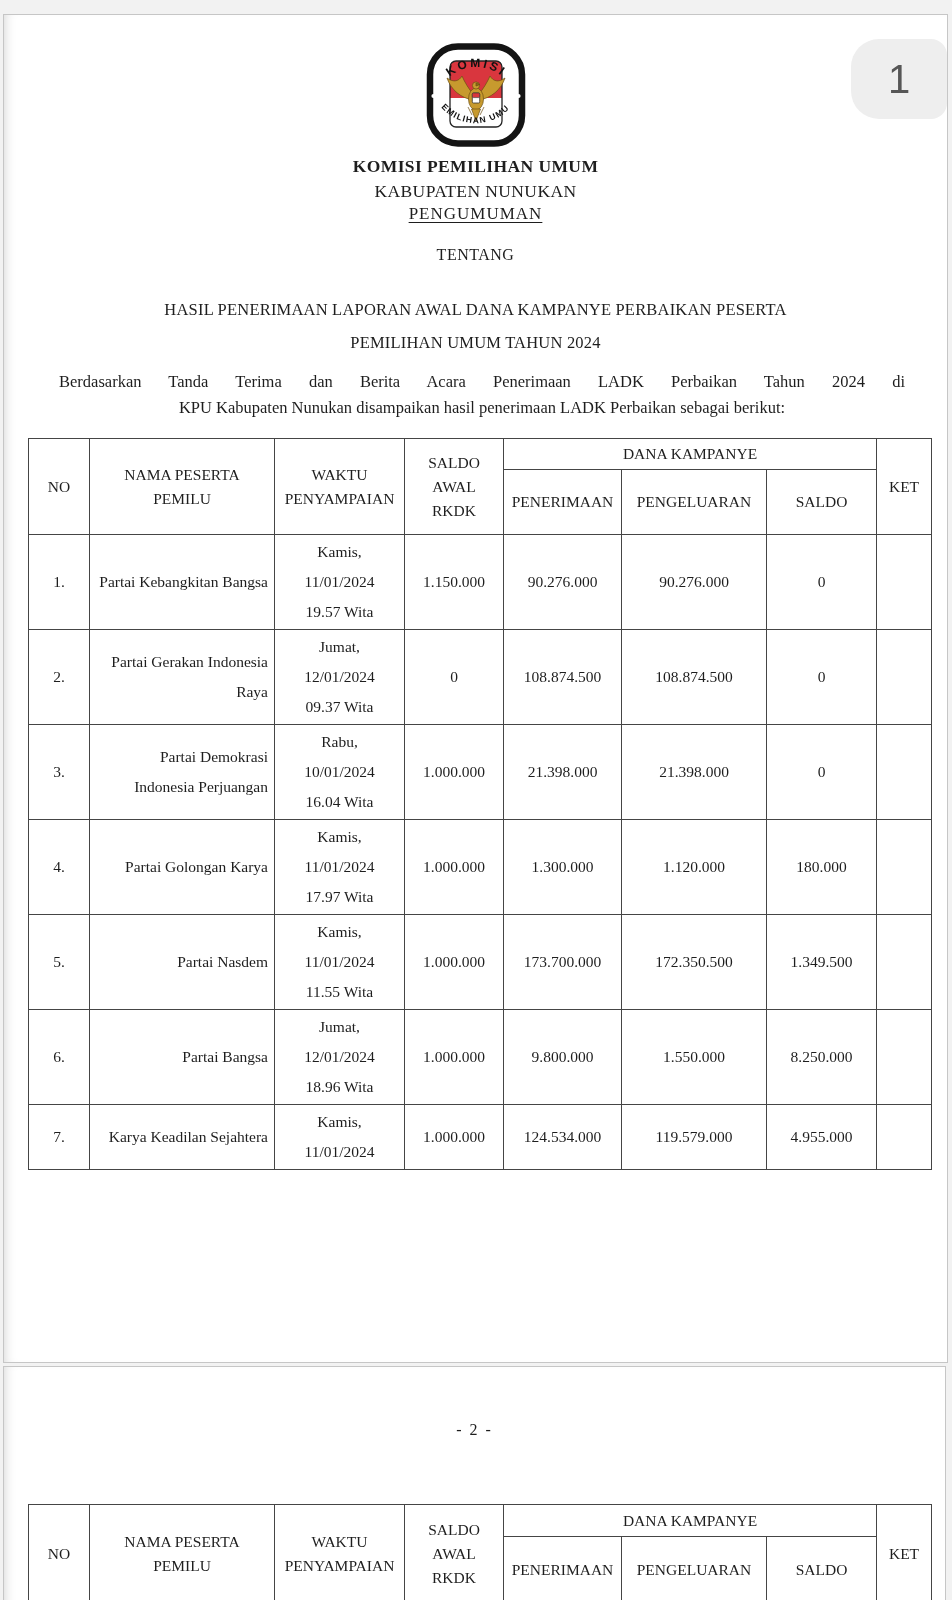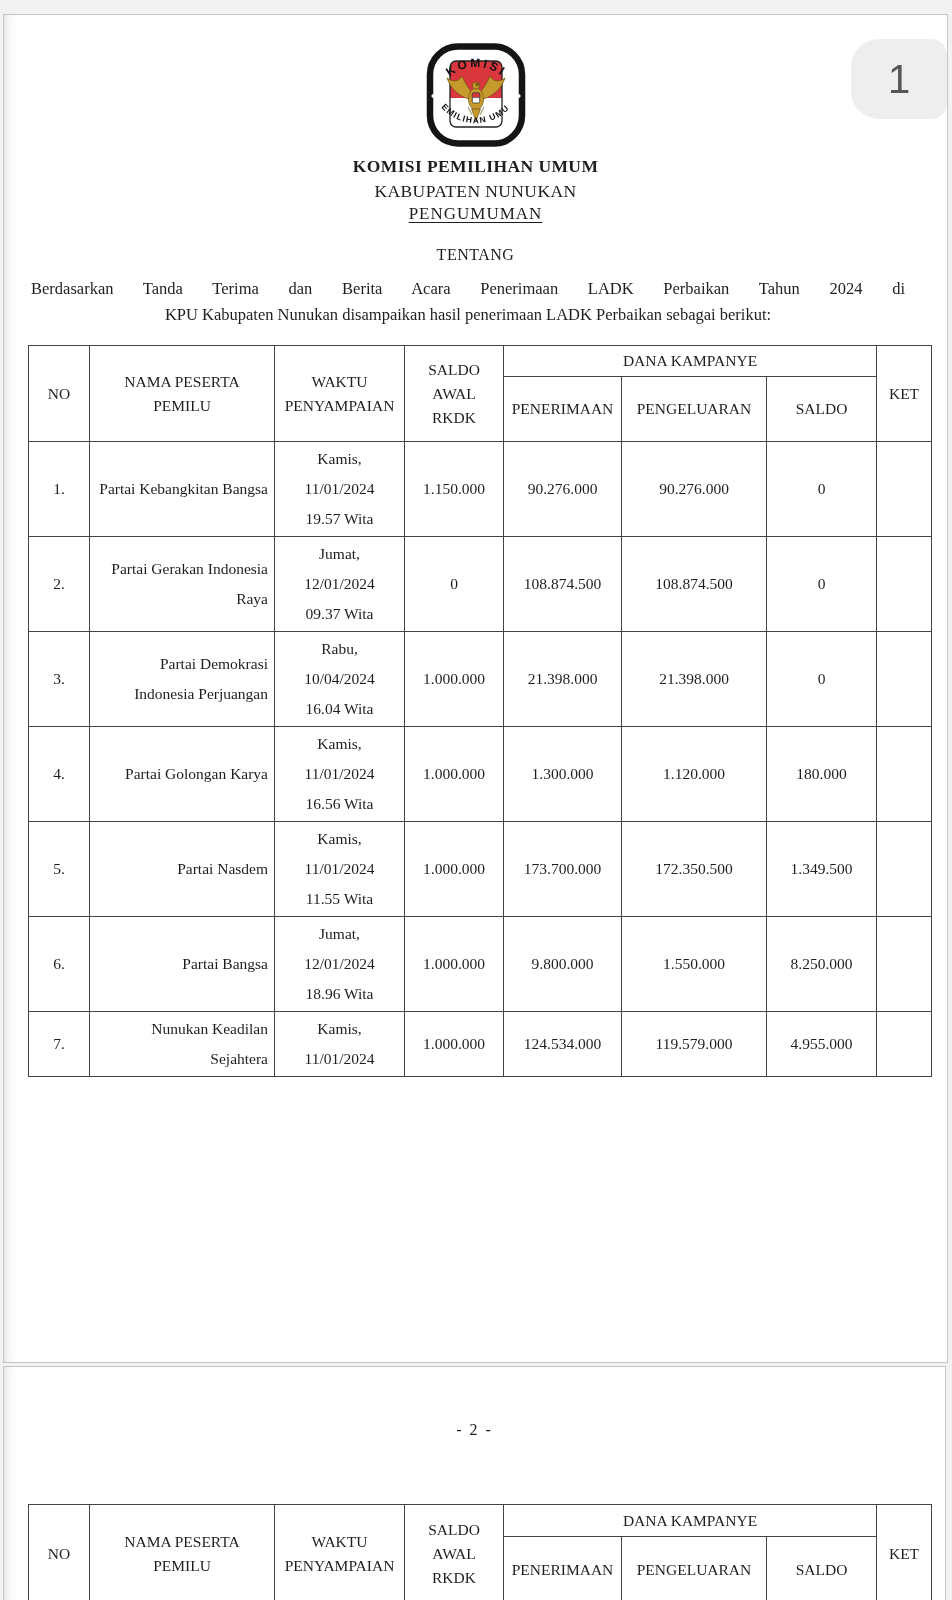--- a/index.html
+++ b/index.html
@@ -46,21 +46,21 @@
   .org-line2 { margin-top: 3px; font-size: 17.5px; font-weight: normal; letter-spacing: 0.4px; line-height: 22px; }
   .doc-type {
     font-size: 17px; letter-spacing: 1px;
     line-height: 23px;
   }
   .doc-type span { text-decoration: underline; text-underline-offset: 3px; }
   .doc-number { margin-top: 18px; font-size: 16.5px; line-height: 22px; letter-spacing: 0.3px; }
   .about-label { margin-top: 19px; font-size: 16px; line-height: 22px; letter-spacing: 0.5px; }
   .subject { margin-top: 27px; font-size: 16.5px; line-height: 33px; letter-spacing: 0.2px; }
   .intro {
-    margin: 10px 42px 0 27px;
+    margin: 10px 42px 0 55px;
     font-size: 16.5px; line-height: 26px;
     text-align: justify;
   }
   .intro .l1 { text-align: justify; text-align-last: justify; }
   .intro .l2 { text-align: center; }
 
   table.ladk {
     border-collapse: collapse;
     table-layout: fixed;
     margin: 17px 0 0 24px;
@@ -147,20 +147,24 @@
         </text>
       </svg>
     </div>
 
     <div class="org-line1">KOMISI PEMILIHAN UMUM</div>
     <div class="org-line2">KABUPATEN NUNUKAN</div>
 
     <div class="doc-type"><span>PENGUMUMAN</span></div>
     <div class="about-label">TENTANG</div>
 
+    <div class="subject">
+      <div>HASIL PENERIMAAN LAPORAN AWAL DANA KAMPANYE PERBAIKAN PESERTA</div>
+      <div>PEMILIHAN UMUM TAHUN 2024</div>
+    </div>
 
     <div class="intro">
       <div class="l1">Berdasarkan Tanda Terima dan Berita Acara Penerimaan LADK Perbaikan Tahun 2024 di</div>
       <div class="l2">KPU Kabupaten Nunukan disampaikan hasil penerimaan LADK Perbaikan sebagai berikut:</div>
     </div>
 
     <table class="ladk">
       <colgroup>
         <col style="width:61px">
           <col style="width:185px">
@@ -212,36 +216,36 @@
         <td>108.874.500</td>
         <td>108.874.500</td>
         <td>0</td>
         <td></td>
       </tr>
       <tr class="drow">
         <td class="c-no">3.</td>
         <td class="c-name">Partai Demokrasi Indonesia Perjuangan</td>
         <td class="c-time">
               <span>Rabu,</span>
-              <span>10/04/2024</span>
+              <span>10/01/2024</span>
               <span>16.04 Wita</span>
             </td>
         <td>1.000.000</td>
         <td>21.398.000</td>
         <td>21.398.000</td>
         <td>0</td>
         <td></td>
       </tr>
       <tr class="drow">
         <td class="c-no">4.</td>
         <td class="c-name">Partai Golongan Karya</td>
         <td class="c-time">
               <span>Kamis,</span>
               <span>11/01/2024</span>
-              <span>16.56 Wita</span>
+              <span>17.97 Wita</span>
             </td>
         <td>1.000.000</td>
         <td>1.300.000</td>
         <td>1.120.000</td>
         <td>180.000</td>
         <td></td>
       </tr>
       <tr class="drow">
         <td class="c-no">5.</td>
         <td class="c-name">Partai Nasdem</td>
@@ -265,21 +269,21 @@
               <span>18.96 Wita</span>
             </td>
         <td>1.000.000</td>
         <td>9.800.000</td>
         <td>1.550.000</td>
         <td>8.250.000</td>
         <td></td>
       </tr>
       <tr class="drow-short">
         <td class="c-no">7.</td>
-        <td class="c-name">Nunukan Keadilan Sejahtera</td>
+        <td class="c-name">Karya Keadilan Sejahtera</td>
         <td class="c-time">
               <span>Kamis,</span>
               <span>11/01/2024</span>
               <span></span>
             </td>
         <td>1.000.000</td>
         <td>124.534.000</td>
         <td>119.579.000</td>
         <td>4.955.000</td>
         <td></td>

